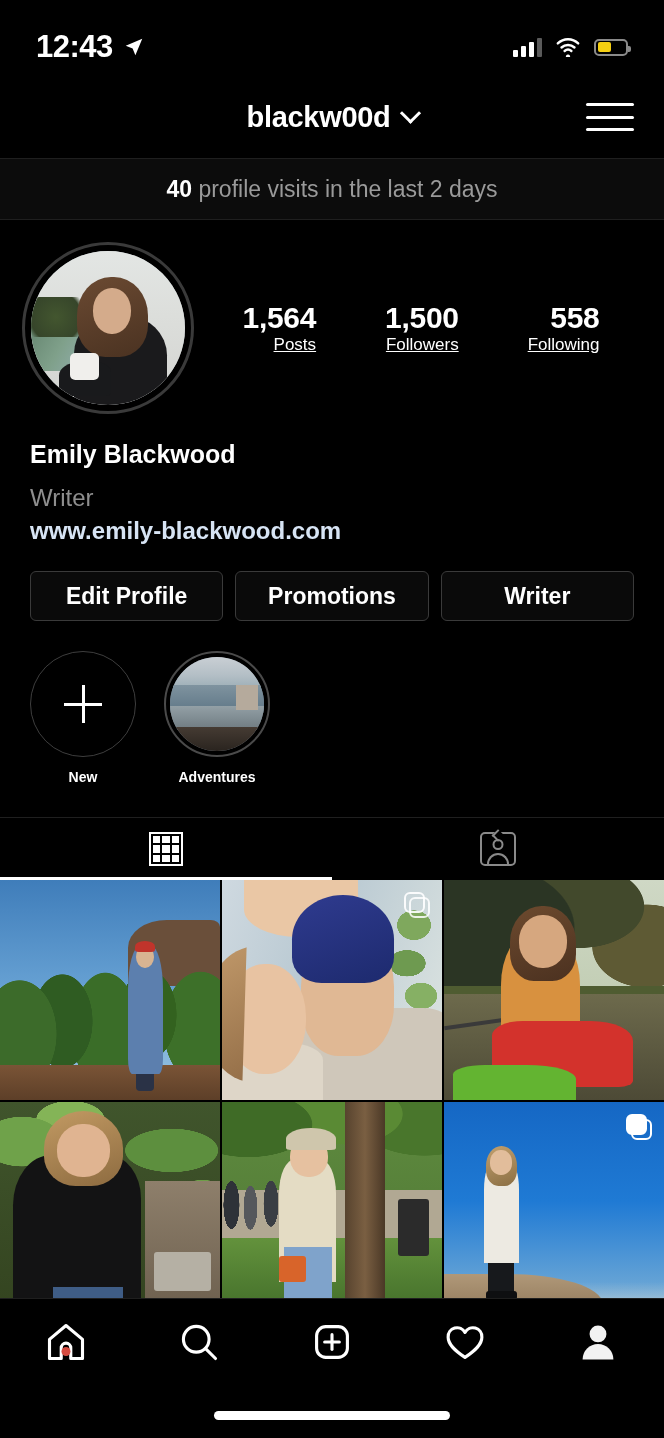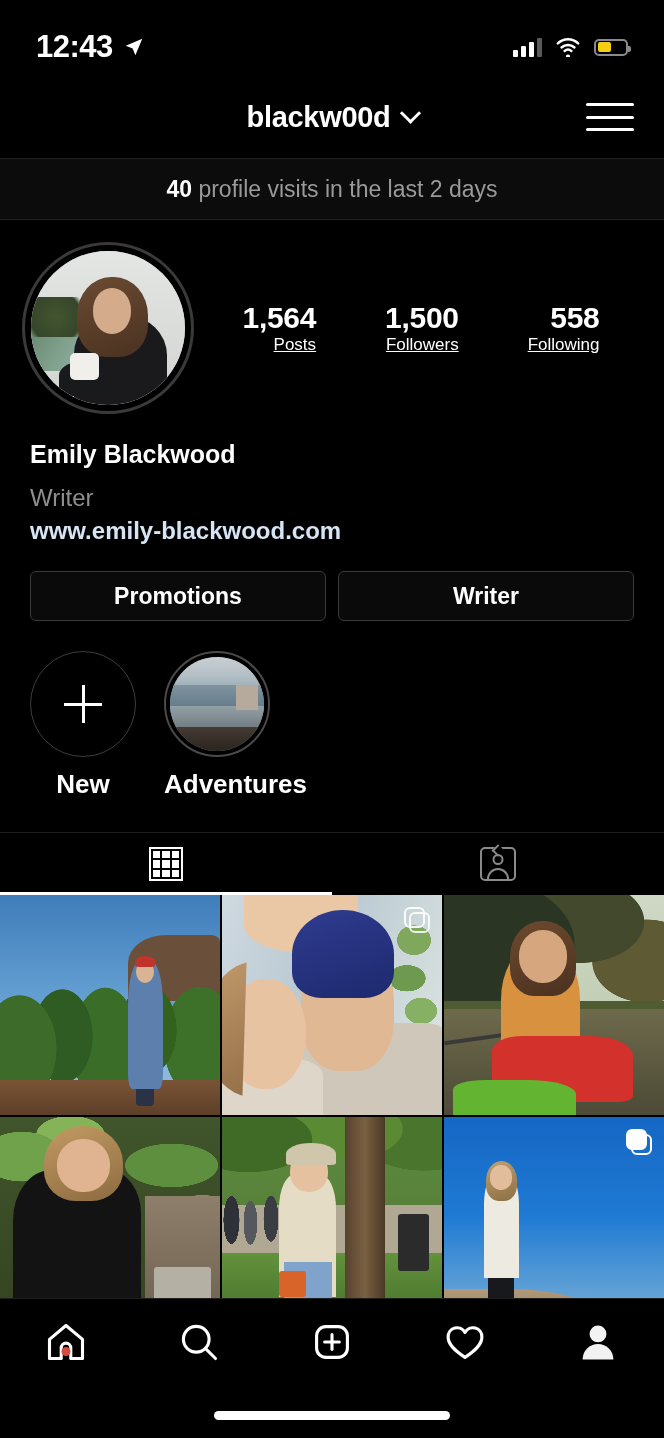--- a/index.html
+++ b/index.html
@@ -131,21 +131,21 @@
   .hi-sky { position:absolute; left:0; top:0; width:100%; height:32%;
     background:linear-gradient(#c9cfd4,#b4bfc6 60%,#9fb0b8); }
   .hi-sea { position:absolute; left:0; top:30%; width:100%; height:30%;
     background:linear-gradient(#7f939f,#5e7686); }
   .hi-dock { position:absolute; left:0; top:52%; width:100%; height:26%;
     background:linear-gradient(#93a0a6,#6e7a80); }
   .hi-land { position:absolute; left:0; bottom:0; width:100%; height:26%;
     background:linear-gradient(#453b33,#2a241f); }
   .hi-build { position:absolute; right:6%; top:30%; width:24%; height:26%;
     background:#b5aa9c; }
-  .hl-label { color:#fff; font-size:26px; margin-top:12px; font-weight:bold; }
+  .hl-label { color:#fff; font-size:14px; margin-top:12px; font-weight:bold; }
 
   
   .tabs { display:flex; margin-top:32px; border-top:1px solid #1f1f1f; }
   .tab { flex:1; height:62px; display:flex; align-items:center; justify-content:center;
     position:relative; }
   .tab.active::after {
     content:""; position:absolute; bottom:0; left:0; right:0; height:3px; background:#fff;
   }
   .grid-icon { width:34px; height:34px; display:grid; grid-template-columns:repeat(3,1fr);
     grid-template-rows:repeat(3,1fr); gap:2px; border:2px solid #fff; padding:2px; }
@@ -407,20 +407,21 @@
     </div>
   </div>
 
   <div class="bio">
     <div class="bio-name">Emily Blackwood</div>
     <div class="bio-cat">Writer</div>
     <div class="bio-link">www.emily-blackwood.com</div>
   </div>
 
   <div class="actions">
+    <div class="act-btn">Edit Profile</div>
     <div class="act-btn">Promotions</div>
     <div class="act-btn">Writer</div>
   </div>
 
   <div class="highlights">
     <div class="hl">
       <div class="hl-new"></div>
       <div class="hl-label">New</div>
     </div>
     <div class="hl">

